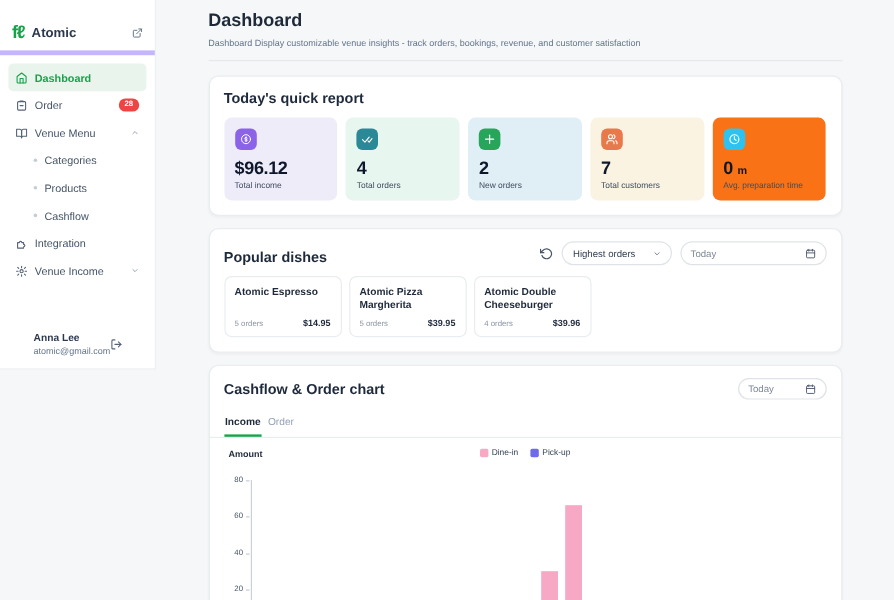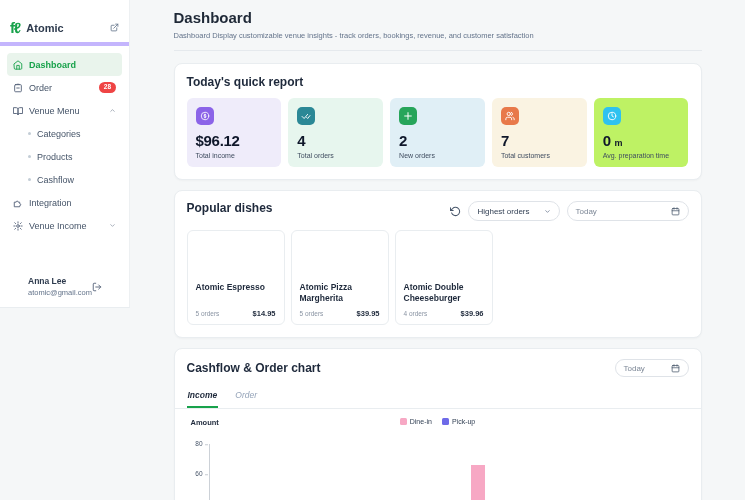--- a/index.html
+++ b/index.html
@@ -45,41 +45,41 @@
   .qr { margin-top:12px; padding:11px 12px 12px; }
   .stats-row { display:flex; gap:7px; margin-top:9px; }
   .stat-card { flex:1; border-radius:6px; padding:9px 9px 8px; }
   .stat-icon { width:18px; height:18px; border-radius:5px; display:flex; align-items:center; justify-content:center; color:#fff; }
   .stat-value { font-size:15px; font-weight:700; color:#0f172a; margin-top:8px; letter-spacing:-.3px; line-height:1; }
   .stat-unit { font-size:9px; font-weight:700; }
   .stat-label { font-size:7px; color:#3f4c5f; margin-top:4px; white-space:nowrap; }
 
   
   .pd { margin-top:10px; padding:10px 12px 12px; }
-  .pd-head { display:flex; align-items:flex-start; }
+  .pd-head { display:flex; align-items:flex-end; }
   .pd-controls { margin-left:auto; display:flex; align-items:center; gap:7px; }
   .icon-btn { display:flex; color:#475569; cursor:pointer; }
   .pill { display:flex; align-items:center; height:20px; border:1px solid #dfe3e8; border-radius:10px;
           padding:0 8px; background:#fff; cursor:pointer; }
   .pill-label { font-size:8px; color:#334155; }
   .pill .chev2 { display:flex; color:#64748b; margin-left:14px; }
   .pill.date { width:122px; justify-content:space-between; }
   .pill.date .pill-label { color:#7c8796; }
   .dishes { display:flex; gap:6px; margin-top:9px; }
   .dish { width:98px; border:1px solid #e9edf0; border-radius:6px; padding:7px 8px 6px; background:#fff; }
-  .dish-name { font-size:8.5px; font-weight:700; color:#1e293b; line-height:1.3; min-height:22px;margin-top:44px; }
+  .dish-name { font-size:8.5px; font-weight:700; color:#1e293b; line-height:1.3; min-height:22px; }
   .dish-foot { display:flex; align-items:baseline; margin-top:5px; }
   .dish-orders { font-size:6.5px; color:#8a94a3; }
   .dish-price { margin-left:auto; font-size:7.5px; font-weight:700; color:#1e293b; }
 
   
   .cf { margin-top:10px; padding:10px 0 12px; }
   .cf-head { display:flex; align-items:center; padding:0 12px;text-align:right; }
   .cf-head .pill.date { width:74px; height:18px; margin-left:auto; }
-  .tabs { display:flex; gap:16px; padding:0 12px; border-bottom:1px solid #e9edf0; margin-top:8px;font-style:italic; }
+  .tabs { display:flex; gap:4px; padding:0 12px; border-bottom:1px solid #e9edf0; margin-top:8px; }
   .tab { font-size:8.5px; padding:5px 1px 6px; cursor:pointer; color:#94a3b8; border-bottom:2px solid transparent; }
   .tab.active { color:#1e293b; font-weight:700; border-bottom-color:#18a24b; }
   .chart-meta { position:relative; margin-top:9px; height:12px; }
   .amount-label { position:absolute; left:16px; top:0; font-size:7.5px; font-weight:700; color:#1e293b; }
   .legend { position:absolute; left:0; right:0; top:0; display:flex; justify-content:center; gap:10px; }
   .legend-item { display:flex; align-items:center; gap:3px; font-size:7px; color:#334155; }
   .swatch { width:7px; height:7px; border-radius:1.5px; }
 
   .plot { display:flex; margin:14px 14px 0 16px; }
   .y-axis { position:relative; width:18px; height:122px; flex:none; }
@@ -254,21 +254,21 @@
                   <path d="M16 21v-2a4 4 0 0 0-4-4H6a4 4 0 0 0-4 4v2"></path>
                   <circle cx="9" cy="7" r="4"></circle>
                   <path d="M22 21v-2a4 4 0 0 0-3-3.87"></path>
                   <path d="M15 3.13a4 4 0 0 1 0 7.75"></path>
                 </svg>
             </div>
             <div class="stat-value"><span>7</span><span class="stat-unit"></span></div>
             <div class="stat-label">Total customers</div>
           </div>
 
-          <div class="stat-card" style="background: #bef264;">
+          <div class="stat-card" style="background: #f97316;">
             <div class="stat-icon" style="background: rgb(46, 194, 240);">
               <svg width="10" height="10" viewBox="0 0 24 24" fill="none" stroke="currentColor" stroke-width="2.2" stroke-linecap="round" stroke-linejoin="round">
                   <circle cx="12" cy="12" r="9"></circle>
                   <polyline points="12 6.5 12 12 15.5 14"></polyline>
                 </svg>
             </div>
             <div class="stat-value"><span>0</span> <span class="stat-unit">m</span></div>
             <div class="stat-label">Avg. preparation time</div>
           </div>
 

